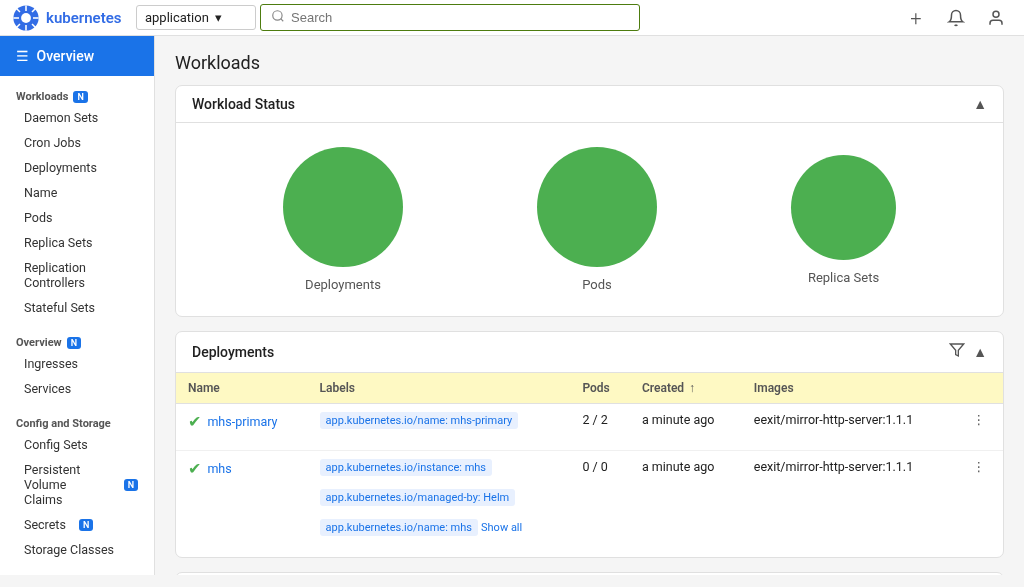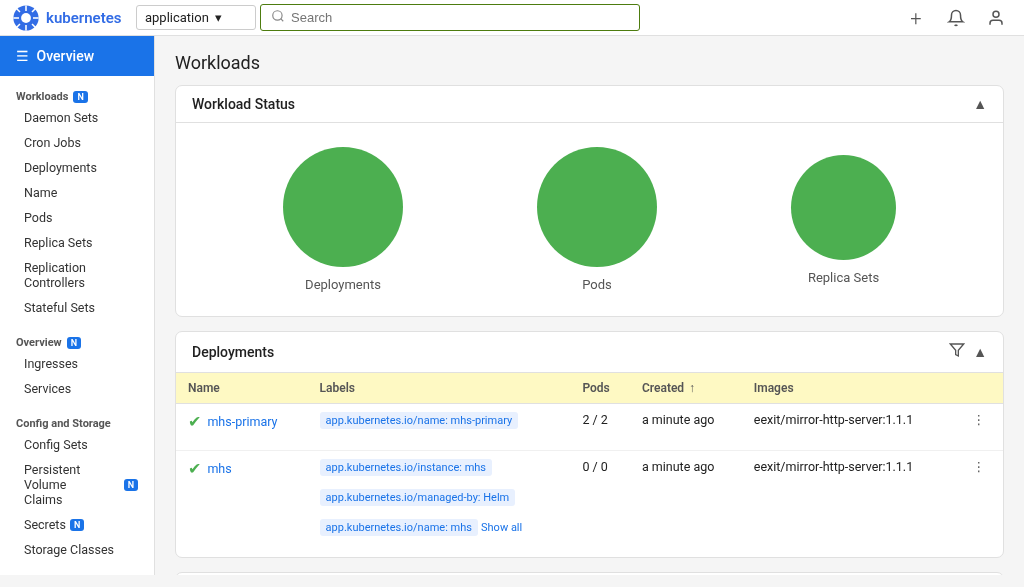--- a/index.html
+++ b/index.html
@@ -229,21 +229,21 @@
       <div class="sidebar-section-title">
         <span>Config and Storage</span>
       </div>
       <div class="sidebar-item">
           <span>Config Sets</span>
         </div>
       <div class="sidebar-item" style="display:flex;align-items:center;gap:16px;">
         <span>Persistent Volume Claims</span>
         <span class="sidebar-badge">N</span>
       </div>
-      <div class="sidebar-item" style="display:flex;align-items:center;gap:4px;">
+      <div class="sidebar-item" style="display:flex;align-items:center;gap:13px;">
         <span>Secrets</span>
         <span class="sidebar-badge">N</span>
       </div>
       <div class="sidebar-item">
           <span>Storage Classes</span>
         </div>
     </div>
 
     <div class="sidebar-section">
       <div class="sidebar-section-title">

